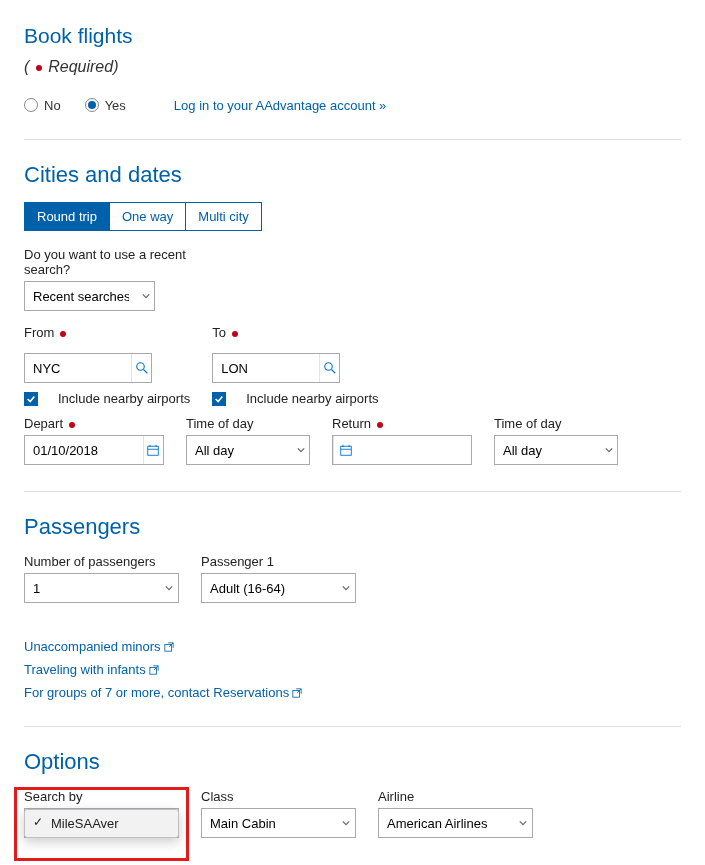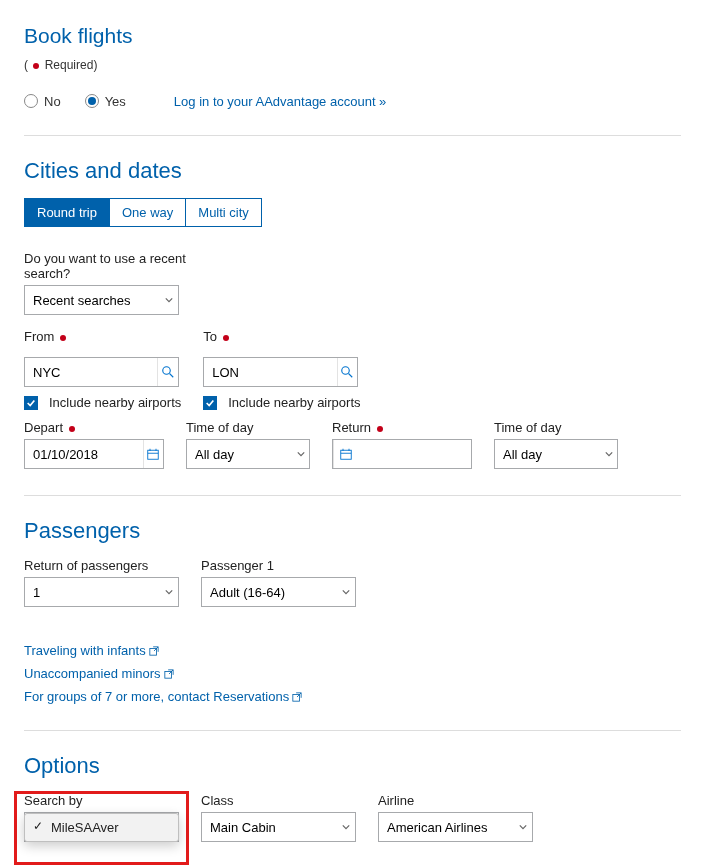--- a/index.html
+++ b/index.html
@@ -1,49 +1,49 @@
 <!DOCTYPE html>
 <html><head>
 <meta charset="utf-8">
 <style>
   * { box-sizing: border-box; margin: 0; padding: 0; }
   body { font-family: Arial, Helvetica, sans-serif; font-size: 13px; color: #333; padding: 24px; width: 705px; }
   h1 { color: #0061ab; font-weight: normal; font-size: 21px; margin-bottom: 10px; }
   h2 { color: #0061ab; font-weight: normal; font-size: 22px; margin-bottom: 14px; }
-  .required-legend { font-size: 12px; color: #333; margin-bottom: 22px; }
+  .required-legend { font-size: 16px; color: #333; margin-bottom: 22px; font-style: italic; }
   .red-dot { display: inline-block; width: 6px; height: 6px; background: #c30019; border-radius: 50%; vertical-align: middle; margin: 0 2px; }
   .section { margin-bottom: 26px; }
   hr.sep { border: none; border-top: 1px solid #ddd; margin: 18px 0 22px 0; }
   .radio-row { display: flex; align-items: center; gap: 24px; margin-bottom: 6px; }
   .radio-opt { display: inline-flex; align-items: flex-start; gap: 6px; }
   .radio { width: 14px; height: 14px; border: 1px solid #888; border-radius: 50%; display: inline-flex; align-items: center; justify-content: center; background: #fff; }
   .radio.sel::after { content: ""; width: 8px; height: 8px; border-radius: 50%; background: #0061ab; }
   .link { color: #0061ab; text-decoration: none; font-size: 13px; cursor: pointer; }
   .link-row { margin: 4px 0 8px 0; }
   .external-icon { display: inline-block; width: 10px; height: 10px; vertical-align: -1px; margin-left: 3px; }
-  .tabs { display: inline-flex; border: 1px solid #0061ab; margin-bottom: 24px; }
+  .tabs { display: inline-flex; border: 1px solid #0061ab; margin-bottom: 16px; }
   .tab { padding: 6px 12px; font-size: 13px; color: #0061ab; cursor: pointer; border-right: 1px solid #0061ab; }
   .tab:last-child { border-right: none; }
   .tab.active { background: #0061ab; color: #fff; }
   .lbl { font-size: 13px; color: #222; display: block; margin-bottom: 4px; }
   .field { margin-bottom: 14px; }
   .row { display: flex; gap: 22px; margin-bottom: 10px; flex-wrap: wrap; }
   .col { flex: 0 0 auto; }
-  .w-sm { width: 155px; }
-  .w-city { width: 155px; margin-top: 13px; }
+  .w-sm { width: 131px; }
+  .w-city { width: 128px; margin-top: 13px; }
   .w-date { width: 140px; }
   .w-tod { width: 124px; }
   .w-pass { width: 155px; }
   .w-cls { width: 155px; }
   .input-wrap { position: relative; display: flex; align-items: center; border: 1px solid #a7a9ac; background: #fff; height: 30px; }
   .input-wrap input { border: none; outline: none; width: 100%; padding: 0 8px; font-size: 13px; height: 100%; background: transparent; }
   .icon-slot { width: 24px; height: 100%; display: flex; align-items: center; justify-content: center; border-left: 1px solid #e3e3e3; color: #0061ab; }
   .dd-arrow { width: 20px; height: 100%; display: flex; align-items: center; justify-content: center; }
   .dd-arrow svg { width: 8px; height: 8px; }
-  .chk-row { display: flex; align-items: center; gap: 11px; font-size: 13px; color: #222; }
+  .chk-row { display: flex; align-items: center; gap: 20px; font-size: 13px; color: #222; }
   .chk { width: 14px; height: 14px; border: 1px solid #0061ab; background: #0061ab; display: inline-flex; align-items: center; justify-content: center; }
   .chk svg { width: 10px; height: 10px; }
   .highlight-box { position: absolute; border: 3px solid #e21b1b; pointer-events:none; }
   .options-wrap { position: relative; }
   .dropdown-open { position: absolute; width: 155px; background: #f2f2f2; border: 1px solid #bfbfbf; border-radius: 3px; box-shadow: 0 4px 12px rgba(0,0,0,0.2); z-index: 5; }
   .dropdown-open .opt { padding: 6px 10px 6px 26px; font-size: 13px; color: #222; cursor: pointer; position: relative; }
   .dropdown-open .opt.sel::before { content: "✓"; position: absolute; left: 8px; top: 5px; font-size: 12px; }
 </style>
 </head>
 <body>
@@ -186,21 +186,21 @@
     </div>
   </div>
 </div>
 
 <hr class="sep">
 
 <div class="section">
   <h2>Passengers</h2>
   <div class="row">
     <div class="col">
-      <label class="lbl">Return of passengers</label>
+      <label class="lbl">Number of passengers</label>
       <div class="input-wrap w-pass">
         <input readonly="" value="1" style="">
         <span class="dd-arrow">
             <svg viewBox="0 0 10 10">
               <path d="M1 3 L5 7 L9 3" fill="none" stroke="#666" stroke-width="1.5"></path>
             </svg>
           </span>
       </div>
     </div>
     <div class="col">
@@ -211,25 +211,25 @@
             <svg viewBox="0 0 10 10">
               <path d="M1 3 L5 7 L9 3" fill="none" stroke="#666" stroke-width="1.5"></path>
             </svg>
           </span>
       </div>
     </div>
   </div>
 
   <div style="height:22px"></div>
 
-  <div class="link-row"><a class="link"><span>Traveling with infants</span><svg class="external-icon" viewBox="0 0 12 12">
+  <div class="link-row"><a class="link"><span>Unaccompanied minors</span><svg class="external-icon" viewBox="0 0 12 12">
           <rect x="1" y="3" width="8" height="8" fill="none" stroke="#0061ab"></rect>
           <path d="M5 1 H11 V7 M11 1 L6 6" fill="none" stroke="#0061ab"></path>
         </svg></a></div>
-  <div class="link-row"><a class="link"><span>Unaccompanied minors</span><svg class="external-icon" viewBox="0 0 12 12">
+  <div class="link-row"><a class="link"><span>Traveling with infants</span><svg class="external-icon" viewBox="0 0 12 12">
           <rect x="1" y="3" width="8" height="8" fill="none" stroke="#0061ab"></rect>
           <path d="M5 1 H11 V7 M11 1 L6 6" fill="none" stroke="#0061ab"></path>
         </svg></a></div>
   <div class="link-row"><a class="link"><span>For groups of 7 or more, contact Reservations</span><svg class="external-icon" viewBox="0 0 12 12">
           <rect x="1" y="3" width="8" height="8" fill="none" stroke="#0061ab"></rect>
           <path d="M5 1 H11 V7 M11 1 L6 6" fill="none" stroke="#0061ab"></path>
         </svg></a></div>
 </div>
 
 <hr class="sep">

